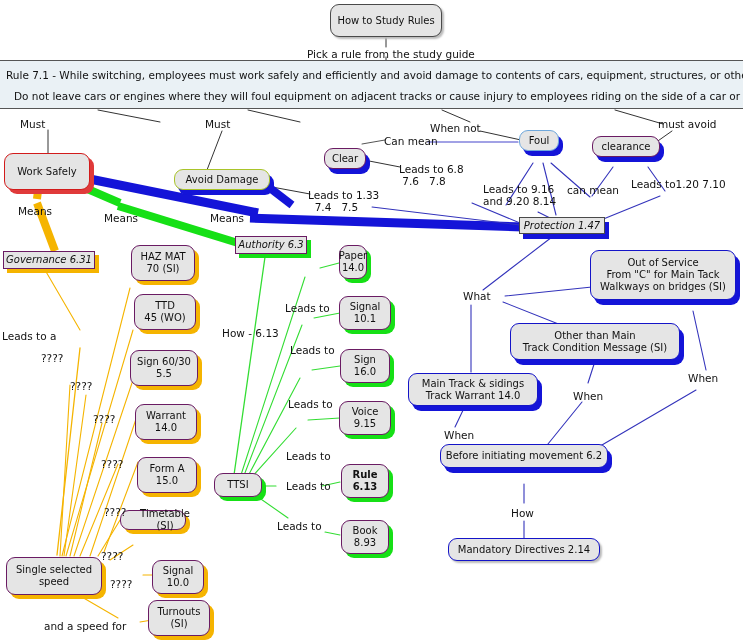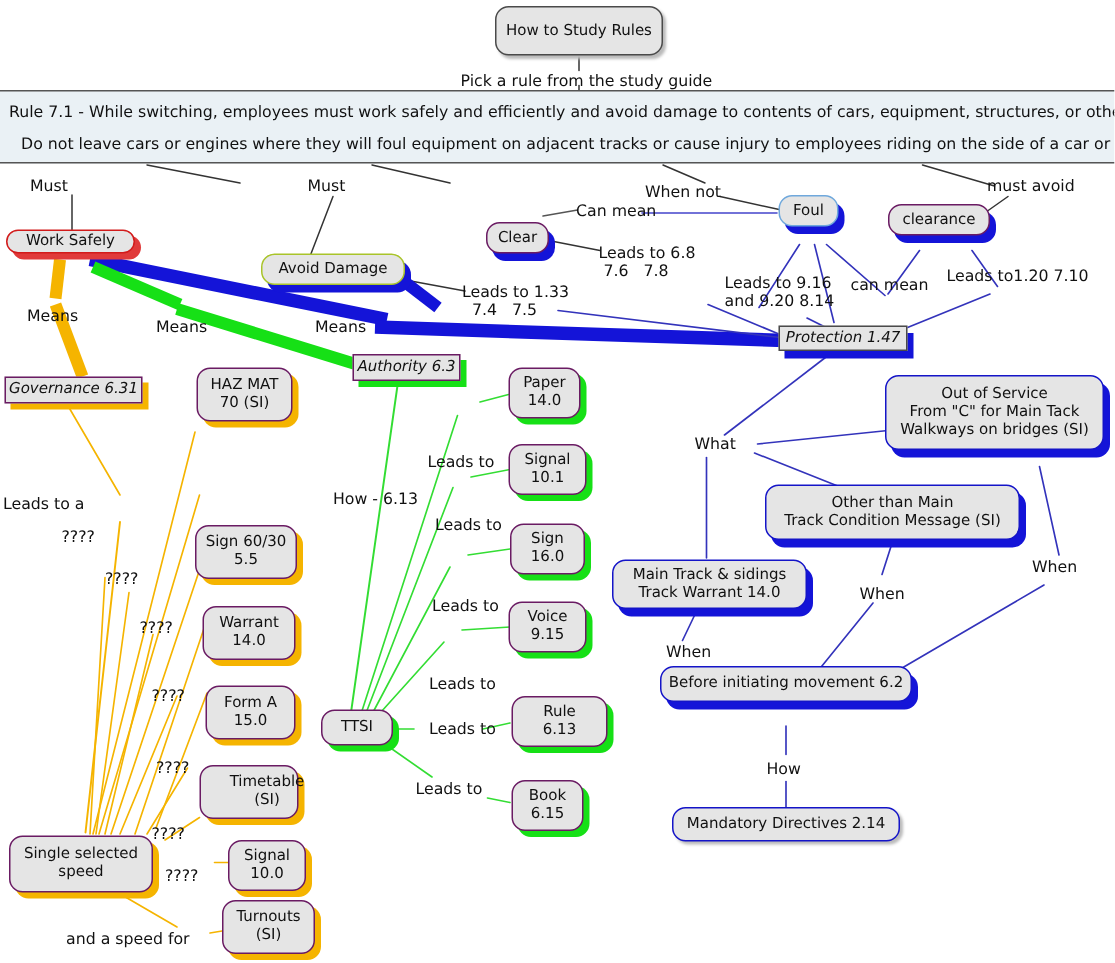--- a/index.html
+++ b/index.html
@@ -149,66 +149,68 @@
     </g>
   </svg>
 
   <div id="banner">
     <div class="l1">Rule 7.1 - While switching, employees must work safely and efficiently and avoid damage to contents of cars, equipment, structures, or other propert</div>
     <div class="l2">Do not leave cars or engines where they will foul equipment on adjacent tracks or cause injury to employees riding on the side of a car or engine.</div>
   </div>
 
   <div class="node rnd b-gry s-gry" style="left:330px;top:4px;width:112px;height:33px;">How to Study Rules</div>
 
-  <div class="node rnd b-red s-red" style="left:4px;top:153px;width:86px;height:16px;">Work Safely</div>
+  <div class="node rnd b-red s-red" style="left:4px;top:153px;width:86px;height:37px;">Work Safely</div>
 
   <div class="node rnd b-olv s-blu" style="left:174px;top:169px;width:96px;height:21px;">Avoid Damage</div>
 
   <div class="node rnd b-pur s-blu" style="left:324px;top:148px;width:42px;height:21px;">Clear</div>
 
   <div class="node rnd b-blu s-blu" style="left:519px;top:130px;width:40px;height:21px;">Foul</div>
 
   <div class="node rnd b-pur s-blu" style="left:592px;top:136px;width:68px;height:21px;">clearance</div>
 
   <div class="node sq b-gry s-blu" style="left:519px;top:217px;width:86px;height:17px;">Protection 1.47</div>
 
   <div class="node sq b-pur s-org" style="left:3px;top:251px;width:92px;height:18px;">Governance 6.31</div>
 
   <div class="node sq b-pur s-grn" style="left:235px;top:236px;width:72px;height:18px;">Authority 6.3</div>
 
   <div class="node rnd b-pur s-org" style="left:131px;top:245px;width:64px;height:36px;">HAZ MAT
 70 (SI)</div>
+  <div class="node rnd b-pur s-org" style="left:134px;top:294px;width:62px;height:36px;">TTD
+45 (WO)</div>
   <div class="node rnd b-pur s-org" style="left:130px;top:350px;width:68px;height:36px;">Sign 60/30
 5.5</div>
   <div class="node rnd b-pur s-org" style="left:135px;top:404px;width:62px;height:36px;">Warrant
 14.0</div>
   <div class="node rnd b-pur s-org" style="left:137px;top:457px;width:60px;height:36px;">Form A
 15.0</div>
-  <div class="node rnd b-pur s-org" style="left:133px;top:510px;width:66px;height:36px;padding-left:24px;">Timetable
+  <div class="node rnd b-pur s-org" style="left:120px;top:510px;width:66px;height:20px;padding-left:24px;">Timetable
 (SI)</div>
   <div class="node rnd b-pur s-org" style="left:152px;top:560px;width:52px;height:34px;">Signal
 10.0</div>
   <div class="node rnd b-pur s-org" style="left:148px;top:600px;width:62px;height:36px;">Turnouts
 (SI)</div>
   <div class="node rnd b-pur s-org" style="left:6px;top:557px;width:96px;height:38px;">Single selected
 speed</div>
 
   <div class="node rnd b-pur s-grn" style="left:214px;top:473px;width:48px;height:24px;">TTSI</div>
-  <div class="node rnd b-pur s-grn" style="left:339px;top:245px;width:48px;height:34px;">Paper
+  <div class="node rnd b-pur s-grn" style="left:339px;top:245px;width:28px;height:34px;">Paper
 14.0</div>
   <div class="node rnd b-pur s-grn" style="left:339px;top:296px;width:52px;height:34px;">Signal
 10.1</div>
   <div class="node rnd b-pur s-grn" style="left:340px;top:349px;width:50px;height:34px;">Sign
 16.0</div>
   <div class="node rnd b-pur s-grn" style="left:339px;top:401px;width:52px;height:34px;">Voice
 9.15</div>
-  <div class="node rnd b-pur s-grn" style="left:341px;top:464px;width:64px;height:34px;">Rule
+  <div class="node rnd b-pur s-grn" style="left:341px;top:464px;width:48px;height:34px;font-weight:bold;">Rule
 6.13</div>
   <div class="node rnd b-pur s-grn" style="left:341px;top:520px;width:48px;height:34px;">Book
-6.15</div>
+8.93</div>
 
   <div class="node rnd b-dblu s-blu" style="left:510px;top:323px;width:170px;height:37px;">Other than Main
 Track Condition Message (SI)</div>
   <div class="node rnd b-dblu s-blu" style="left:590px;top:250px;width:146px;height:50px;">Out of Service
 From "C" for Main Tack
 Walkways on bridges (SI)</div>
   <div class="node rnd b-dblu s-blu" style="left:408px;top:373px;width:130px;height:33px;">Main Track &amp; sidings
 Track Warrant 14.0</div>
   <div class="node rnd b-dblu s-blu" style="left:440px;top:444px;width:168px;height:24px;">Before initiating movement 6.2</div>
   <div class="node rnd b-dblu s-gry" style="left:448px;top:538px;width:152px;height:23px;">Mandatory Directives 2.14</div>

